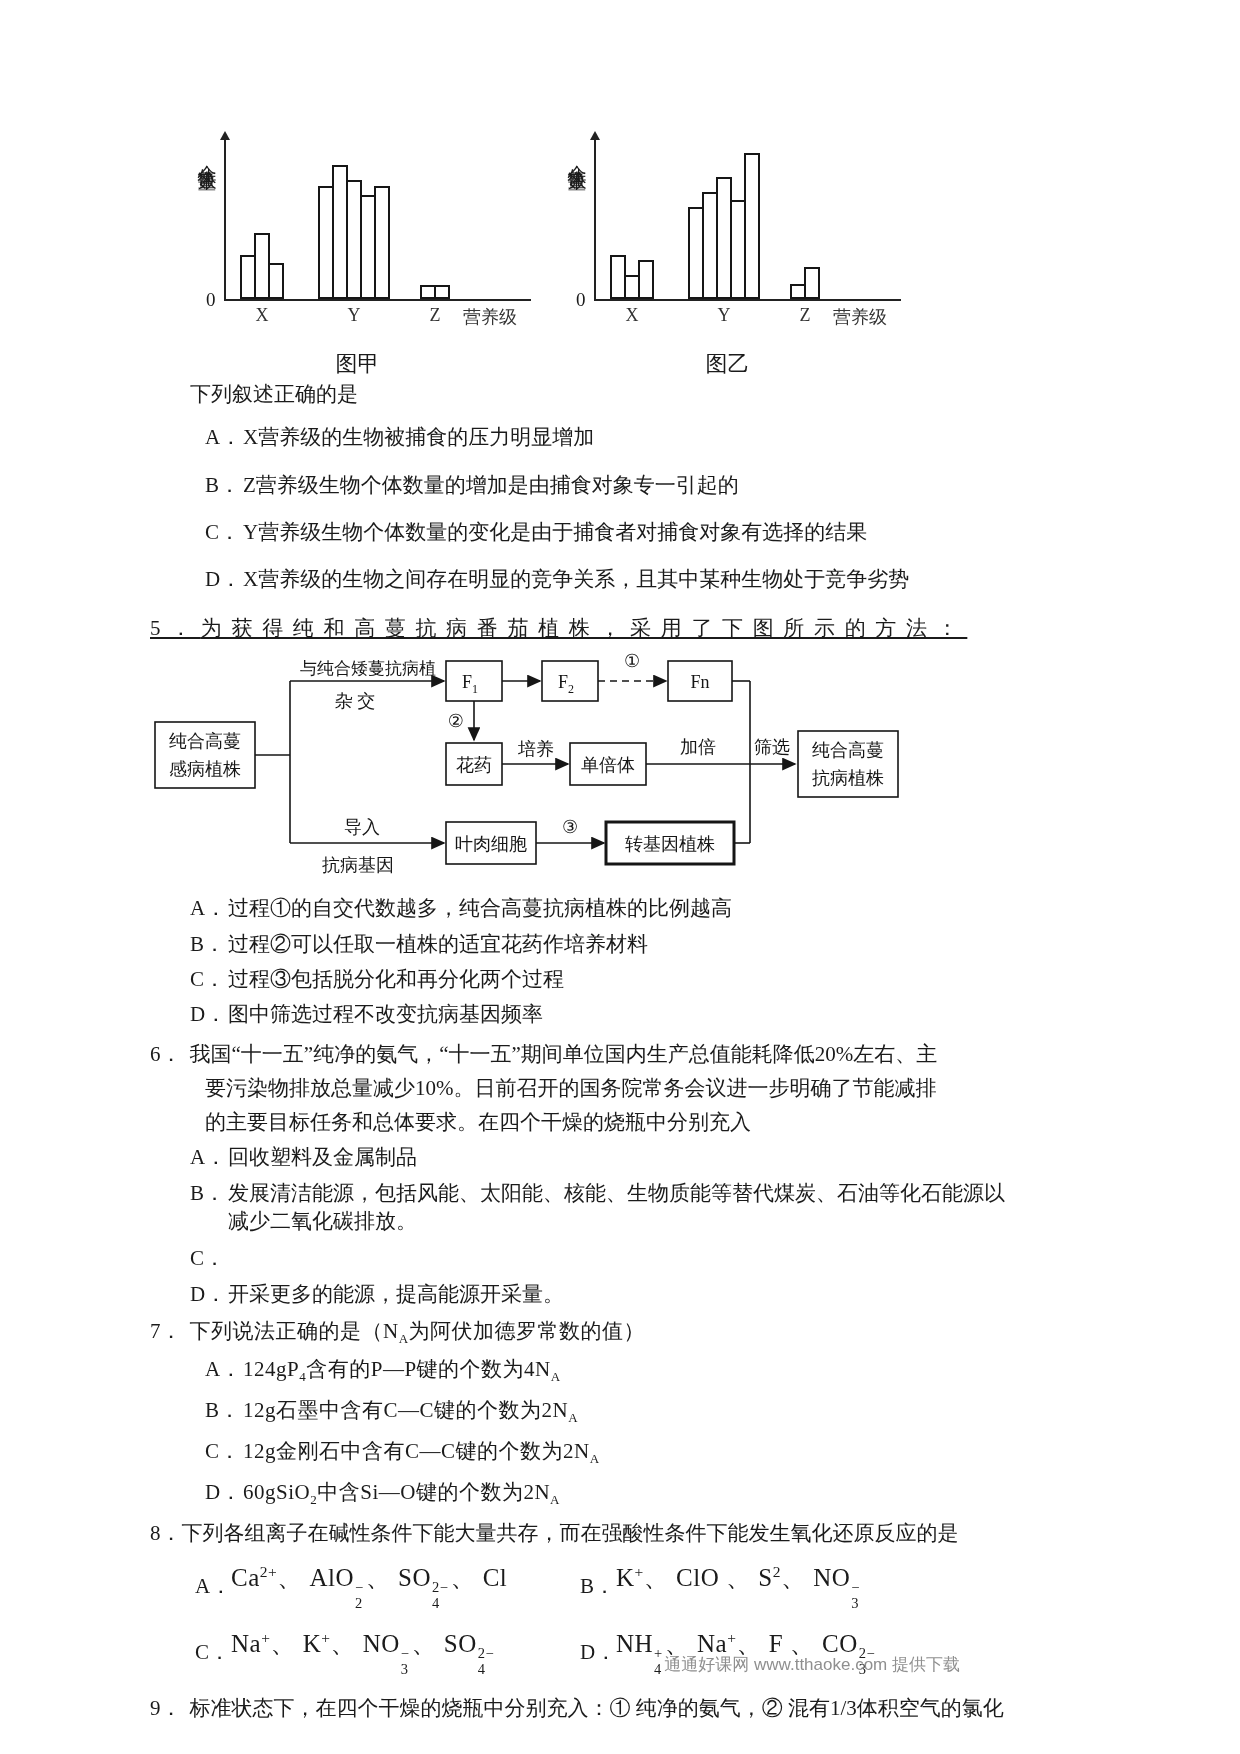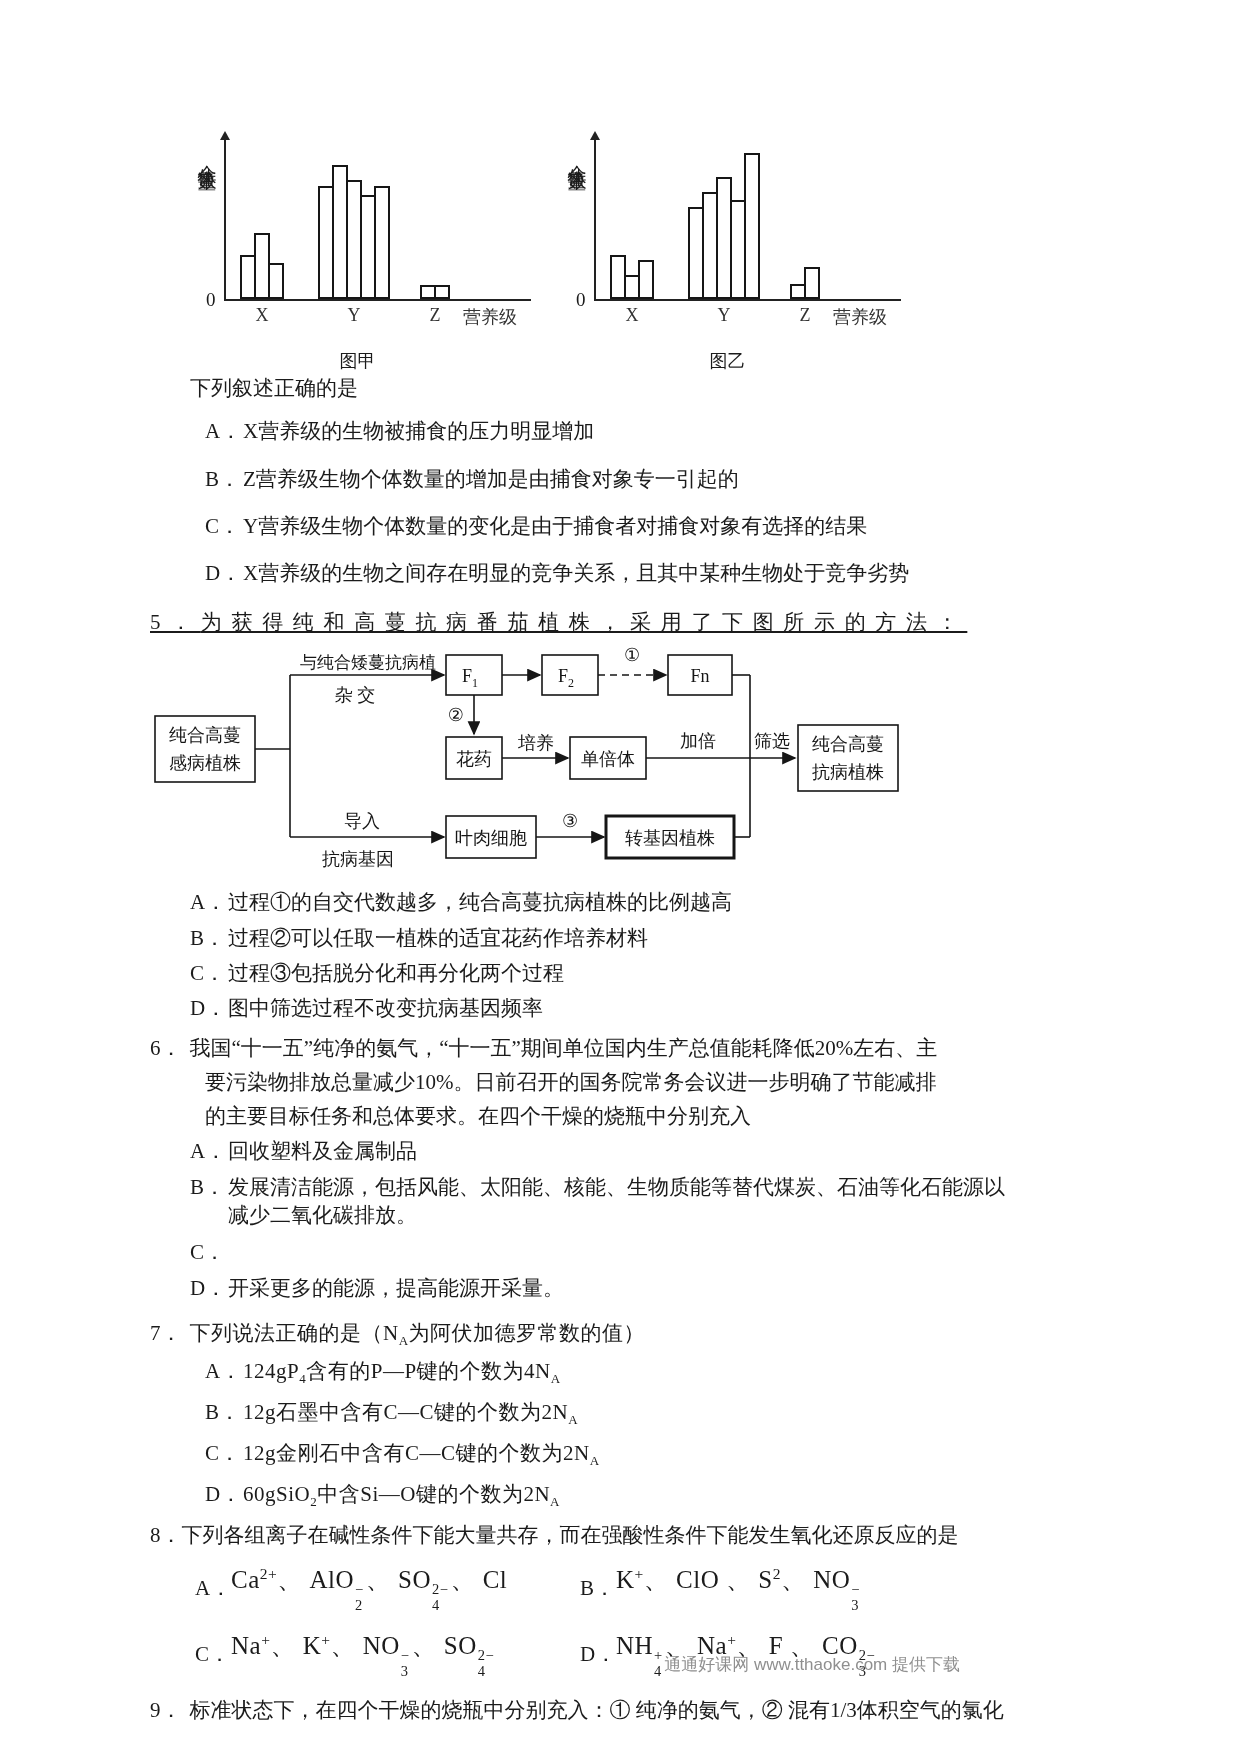--- a/index.html
+++ b/index.html
@@ -19,40 +19,40 @@
   .origin{position:absolute;left:26px;bottom:30px;font-size:19px;}
   .xlab{position:absolute;right:18px;bottom:12px;font-size:18px;color:#333;}
   .bars{position:absolute;left:46px;right:6px;bottom:42px;height:162px;display:flex;align-items:flex-end;}
   .grp{display:flex;align-items:flex-end;position:relative;}
   .grp.g0{margin-left:14px;}
   .grp.g1{margin-left:34px;}
   .grp.g2{margin-left:30px;}
   .bar{width:16px;background:#fff;border:2px solid #161616;box-sizing:border-box;margin-left:-2px;}
   .bar:first-child{margin-left:0;}
   .tick{position:absolute;top:calc(100% + 6px);left:0;right:0;text-align:center;font-size:18px;color:#333;}
-  .caption{text-align:center;font-size:18px;margin-top:8px;}
+  .caption{text-align:center;font-size:22px;margin-top:8px;}
 
   
   .ql{line-height:1.45;}
   .stem4{padding-left:40px;}
   .opt{display:flex;align-items:flex-start;line-height:1.35;}
   .opt .lab{flex:none;width:38px;}
   .opts4{margin-top:14px;padding-left:55px;}
   .opts4 .opt{margin-bottom:19px;}
   .q5line{margin-top:2px;letter-spacing:0.46em;white-space:nowrap;text-decoration:underline;}
   .diagram{margin-top:4px;margin-left:0px;}
   .analysis{padding-left:40px;margin-top:2px;}
   .opts5{padding-left:40px;margin-top:6px;}
   .opts5 .opt{margin-bottom:7px;}
   .q6{margin-top:8px;padding-left:55px;line-height:1.62;}
   .q6 .first{text-indent:-55px;}
   .q6 .first .num{padding-right:8px;}
   .opts6{padding-left:40px;margin-top:4px;}
   .opts6 .opt{margin-bottom:8px;}
-  .q7{margin-top:16px;}
+  .q7{margin-top:8px;}
   .q7 .num,.q9 .num{padding-right:8px;}
   .opts7{padding-left:55px;margin-top:6px;}
   .opts7 .opt{margin-bottom:10px;}
   .q8{margin-top:6px;}
   .ionblock{margin-top:12px;}
   .ionrow{display:flex;padding-left:45px;margin-bottom:16px;align-items:center;}
   .ioncol{width:385px;display:flex;align-items:center;font-size:25px;}
   .ioncol .lab{font-size:21px;width:36px;flex:none;}
   .q9{margin-top:10px;}
 

